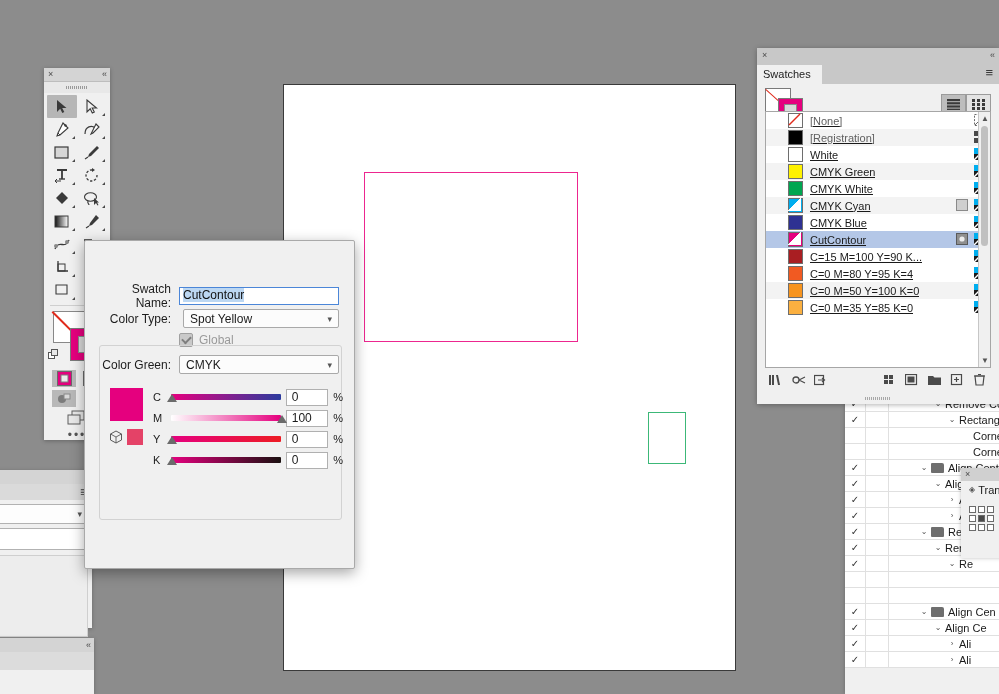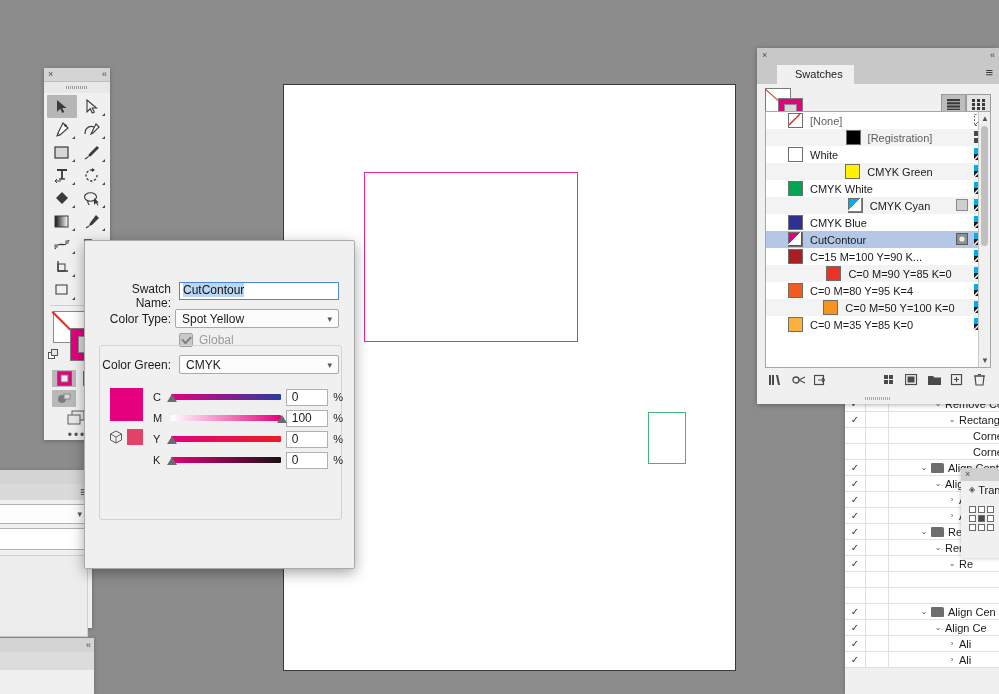--- a/index.html
+++ b/index.html
@@ -58,34 +58,34 @@
   .fs-swap{position:absolute;left:4px;top:40px;width:12px;height:12px;}
   .cmode{display:grid;grid-template-columns:1fr 1fr;gap:2px;padding:3px 8px 0 8px;}
   .cmode div{height:17px;display:flex;align-items:center;justify-content:center;}
   .cmode .on{background:#b8b8b8;}
   .dots{height:18px;display:flex;align-items:center;justify-content:center;letter-spacing:2px;color:#555;font-size:12px;}
 
   
   #swatches{left:757px;top:48px;width:242px;height:356px;background:#f0f0f0;box-shadow:0 1px 5px rgba(0,0,0,.3);}
   #sw-top{height:15px;background:#c8c8c8;display:flex;align-items:center;justify-content:space-between;padding:0 5px;box-sizing:border-box;}
   #sw-tabs{height:21px;background:#c8c8c8;display:flex;align-items:flex-end;}
-  #sw-tab{background:#f0f0f0;padding:3px 11px 4px 18px;font-size:11px;color:#1c1c1c;margin-left:20px;}
+  #sw-tab{background:#f0f0f0;padding:3px 11px 4px 6px;font-size:11px;color:#1c1c1c;}
   #sw-menu{margin-left:auto;margin-right:6px;margin-bottom:4px;}
   #sw-head{height:40px;display:flex;align-items:center;padding:0 8px;box-sizing:border-box;position:relative;}
   .sw-fs{position:relative;width:38px;height:32px;}
   .sw-fs .s1{position:absolute;left:0;top:0;width:24px;height:22px;background:#fff;border:1px solid #7a7a7a;}
   .sw-fs .s1:after{content:"";position:absolute;left:0;top:0;width:33px;height:1.4px;background:#e02a1b;transform-origin:0 0;transform:rotate(42deg);}
   .sw-fs .s2{position:absolute;left:13px;top:10px;width:23px;height:22px;background:#e5007e;border:1px solid #7a7a7a;}
   .sw-fs .s2:after{content:"";position:absolute;left:5px;top:5px;width:11px;height:10px;background:#d9d9d9;border:1px solid #8a8a8a;}
   .view-btns{margin-left:auto;display:flex;}
   .vb{width:23px;height:19px;border:1px solid #9b9b9b;display:flex;align-items:center;justify-content:center;background:#e3e3e3;}
   .vb.on{background:#bdbdbd;}
   #sw-list{position:absolute;left:8px;top:63px;right:8px;height:255px;background:#fff;border:1px solid #a6a6a6;overflow:hidden;}
-  .sw-row{height:17px;display:flex;align-items:center;padding-left:22px;box-sizing:border-box;position:relative;font-size:11px;}
-  .sw-row.alt{background:#f3f3f3;justify-content:center;}
+  .sw-row{height:17px;display:flex;align-items:center;padding-left:22px;box-sizing:border-box;position:relative;font-size:11px;text-decoration:underline;}
+  .sw-row.alt{background:#f3f3f3;}
   .sw-row.sel{background:#b4c7e7;}
   .sw-chip{width:13px;height:13px;border:1px solid #6e6e6e;flex:0 0 auto;margin-right:7px;position:relative;}
   .sw-name{white-space:nowrap;overflow:hidden;}
   .sw-name.dim{color:#606060;}
   .sw-ic{position:absolute;right:4px;top:2px;width:12px;height:12px;}
   .sw-ic2{position:absolute;right:22px;top:2px;width:12px;height:12px;}
   #sw-scroll{position:absolute;right:0;top:0;width:11px;bottom:0;background:#f0f0f0;border-left:1px solid #c6c6c6;}
   #sw-thumb{position:absolute;left:2px;top:14px;width:7px;height:120px;background:#c0c0c0;border-radius:4px;}
   .sc-arrow{position:absolute;left:2px;font-size:8px;color:#555;}
   #sw-foot{position:absolute;left:8px;right:8px;bottom:14px;height:21px;display:flex;align-items:center;}
@@ -127,27 +127,27 @@
   #bl2{left:-12px;top:638px;width:106px;height:56px;background:#f0f0f0;box-shadow:0 1px 4px rgba(0,0,0,.25);}
   #bl2 .t{height:14px;background:#d4d4d4;display:flex;align-items:center;justify-content:flex-end;padding-right:4px;box-sizing:border-box;}
   #bl2 .t2{height:18px;background:#dcdcdc;}
 
   
   #dlg{left:84px;top:240px;width:269px;height:327px;background:#f0f0f0;
        border:1px solid #a9a9a9;box-shadow:0 4px 14px rgba(0,0,0,.35);border-radius:2px;}
   #dlg-title{height:21px;background:linear-gradient(#dedede,#cfcfcf);border-bottom:1px solid #b6b6b6;
       display:flex;align-items:center;justify-content:center;font-size:12px;color:#2a2a2a;border-radius:2px 2px 0 0;}
   .lbl{font-size:12px;color:#1c1c1c;text-align:right;}
-  #r-name{position:absolute;left:14px;top:41px;width:240px;display:flex;}
+  #r-name{position:absolute;left:14px;top:41px;width:240px;display:flex;align-items:center;}
   #r-name .lbl{width:72px;margin-right:8px;}
   #name-input{flex:1;height:18px;border:1px solid #4b86d8;background:#fff;font-size:12px;
      font-family:"Liberation Sans",sans-serif;padding:0 3px;box-sizing:border-box;color:#111;outline:none;}
   .sel-text{background:#bcd7f2;}
   #r-type{position:absolute;left:14px;top:68px;width:240px;display:flex;align-items:center;}
-  #r-type .lbl{width:72px;margin-right:4px;}
+  #r-type .lbl{width:72px;margin-right:12px;}
   .combo{flex:1;height:19px;background:#fcfcfc;border:1px solid #a9a9a9;border-radius:2px;
      display:flex;align-items:center;padding:0 6px;box-sizing:border-box;font-size:12px;position:relative;}
   .combo .cv{flex:1;}
   .chev{font-size:9px;color:#555;}
   #r-global{position:absolute;left:94px;top:92px;display:flex;align-items:center;}
   .chk{width:12px;height:12px;border:1px solid #a0a0a0;background:#e3e3e3;border-radius:2px;
      display:flex;align-items:center;justify-content:center;margin-right:6px;}
   .chk.on{background:#c9c9c9;}
   .chk.on:after{content:"";width:7px;height:4px;border-left:2px solid #7e7e7e;border-bottom:2px solid #7e7e7e;
      transform:rotate(-45deg);margin-top:-2px;}
@@ -484,31 +484,20 @@
           <span class="sw-chip" style="background:#a91e22"></span>
           <span class="sw-name">C=15 M=100 Y=90 K...</span>
           <span class="sw-ic"><svg viewBox="0 0 12 12">
               <rect x="0" y="0" width="6" height="6" fill="#00aeef"></rect>
               <rect x="6" y="0" width="6" height="6" fill="#ec008c"></rect>
               <rect x="0" y="6" width="6" height="6" fill="#1b1b1b"></rect>
               <rect x="6" y="6" width="6" height="6" fill="#fff200"></rect>
               <path d="M0 12 L12 0" stroke="#ffffff" stroke-width="1.4"></path>
             </svg></span>
         </div>
-        <div class="sw-row alt">
-          <span class="sw-chip" style="background:#ee3124"></span>
-          <span class="sw-name">C=0 M=90 Y=85 K=0</span>
-          <span class="sw-ic"><svg viewBox="0 0 12 12">
-              <rect x="0" y="0" width="6" height="6" fill="#00aeef"></rect>
-              <rect x="6" y="0" width="6" height="6" fill="#ec008c"></rect>
-              <rect x="0" y="6" width="6" height="6" fill="#1b1b1b"></rect>
-              <rect x="6" y="6" width="6" height="6" fill="#fff200"></rect>
-              <path d="M0 12 L12 0" stroke="#ffffff" stroke-width="1.4"></path>
-            </svg></span>
-        </div>
         <div class="sw-row">
           <span class="sw-chip" style="background:#f15a22"></span>
           <span class="sw-name">C=0 M=80 Y=95 K=4</span>
           <span class="sw-ic"><svg viewBox="0 0 12 12">
               <rect x="0" y="0" width="6" height="6" fill="#00aeef"></rect>
               <rect x="6" y="0" width="6" height="6" fill="#ec008c"></rect>
               <rect x="0" y="6" width="6" height="6" fill="#1b1b1b"></rect>
               <rect x="6" y="6" width="6" height="6" fill="#fff200"></rect>
               <path d="M0 12 L12 0" stroke="#ffffff" stroke-width="1.4"></path>
             </svg></span>

